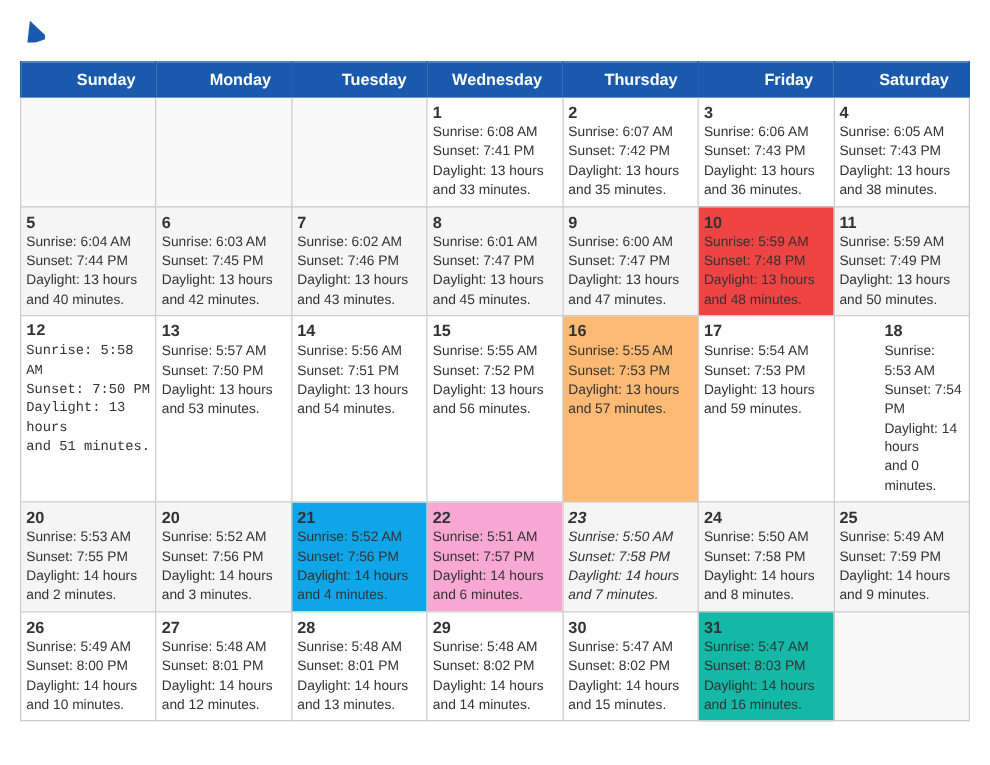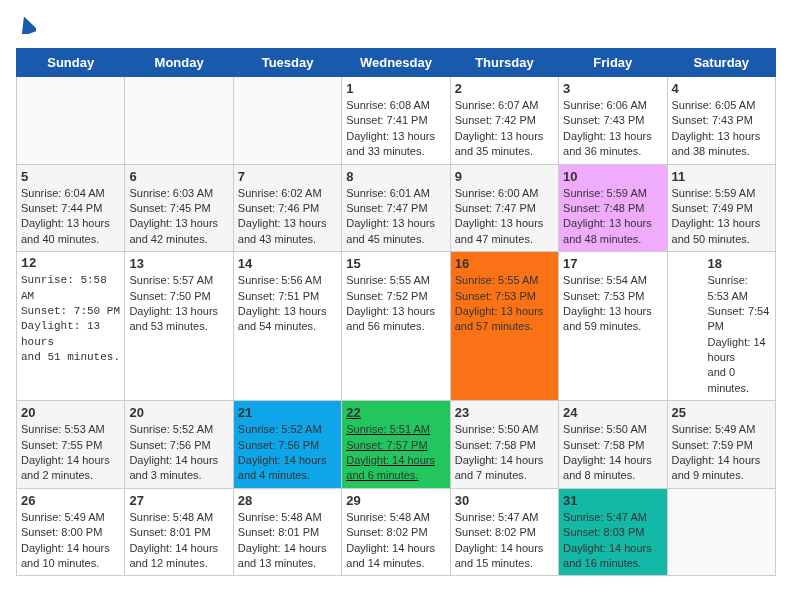--- a/index.html
+++ b/index.html
@@ -39,21 +39,21 @@
     }
     .calendar {
       width: 100%;
       border-collapse: collapse;
       font-size: 11px;
     }
     .calendar th {
       background-color: #1a5aad;
       color: white;
       padding: 6px 16px;
-      text-align: center;
+      text-align: right;
       font-size: 13px;
       border: 1px solid #1a5aad;
     }
     .calendar td {
       border: 1px solid #ccc;
       vertical-align: top;
       padding: 4px;
       height: 80px;
       width: 14.28%;
       background: #fff;
@@ -151,21 +151,21 @@
           <div class="day-info">Sunrise: 6:02 AM<br>Sunset: 7:46 PM<br>Daylight: 13 hours<br>and 43 minutes.</div>
         </td>
         <td style="background-color: rgb(245, 245, 245);">
           <span class="day-num">8</span>
           <div class="day-info">Sunrise: 6:01 AM<br>Sunset: 7:47 PM<br>Daylight: 13 hours<br>and 45 minutes.</div>
         </td>
         <td style="background-color: rgb(245, 245, 245);">
           <span class="day-num">9</span>
           <div class="day-info">Sunrise: 6:00 AM<br>Sunset: 7:47 PM<br>Daylight: 13 hours<br>and 47 minutes.</div>
         </td>
-        <td style="background-color: #f0abfc; margin-top: 31px;">
+        <td style="background-color: #ef4444; margin-top: 31px;">
           <span class="day-num">10</span>
           <div class="day-info">Sunrise: 5:59 AM<br>Sunset: 7:48 PM<br>Daylight: 13 hours<br>and 48 minutes.</div>
         </td>
         <td style="background-color: rgb(245, 245, 245); margin-left: 15px;">
           <span class="day-num">11</span>
           <div class="day-info">Sunrise: 5:59 AM<br>Sunset: 7:49 PM<br>Daylight: 13 hours<br>and 50 minutes.</div>
         </td>
       </tr>
       <tr>
         <td style="background-color: rgb(255, 255, 255); font-family: Liberation Mono, monospace;">
@@ -177,21 +177,21 @@
           <div class="day-info">Sunrise: 5:57 AM<br>Sunset: 7:50 PM<br>Daylight: 13 hours<br>and 53 minutes.</div>
         </td>
         <td style="background-color: rgb(255, 255, 255);">
           <span class="day-num">14</span>
           <div class="day-info">Sunrise: 5:56 AM<br>Sunset: 7:51 PM<br>Daylight: 13 hours<br>and 54 minutes.</div>
         </td>
         <td style="background-color: rgb(255, 255, 255);">
           <span class="day-num">15</span>
           <div class="day-info">Sunrise: 5:55 AM<br>Sunset: 7:52 PM<br>Daylight: 13 hours<br>and 56 minutes.</div>
         </td>
-        <td style="background-color: #f97316;">
+        <td style="background-color: #fdba74;">
           <span class="day-num">16</span>
           <div class="day-info">Sunrise: 5:55 AM<br>Sunset: 7:53 PM<br>Daylight: 13 hours<br>and 57 minutes.</div>
         </td>
         <td style="background-color: rgb(255, 255, 255);">
           <span class="day-num">17</span>
           <div class="day-info">Sunrise: 5:54 AM<br>Sunset: 7:53 PM<br>Daylight: 13 hours<br>and 59 minutes.</div>
         </td>
         <td style="background-color: rgb(255, 255, 255); padding-left: 40px;">
           <span class="day-num">18</span>
           <div class="day-info">Sunrise: 5:53 AM<br>Sunset: 7:54 PM<br>Daylight: 14 hours<br>and 0 minutes.</div>
@@ -203,25 +203,25 @@
           <div class="day-info">Sunrise: 5:53 AM<br>Sunset: 7:55 PM<br>Daylight: 14 hours<br>and 2 minutes.</div>
         </td>
         <td style="background-color: rgb(245, 245, 245);">
           <span class="day-num">20</span>
           <div class="day-info">Sunrise: 5:52 AM<br>Sunset: 7:56 PM<br>Daylight: 14 hours<br>and 3 minutes.</div>
         </td>
         <td style="background-color: #0ea5e9;">
           <span class="day-num">21</span>
           <div class="day-info">Sunrise: 5:52 AM<br>Sunset: 7:56 PM<br>Daylight: 14 hours<br>and 4 minutes.</div>
         </td>
-        <td style="background-color: #22c55e; text-decoration: underline;">
+        <td style="background-color: #f9a8d4;">
           <span class="day-num">22</span>
           <div class="day-info">Sunrise: 5:51 AM<br>Sunset: 7:57 PM<br>Daylight: 14 hours<br>and 6 minutes.</div>
         </td>
-        <td style="background-color: rgb(245, 245, 245);">
+        <td style="background-color: rgb(245, 245, 245); font-style: italic;">
           <span class="day-num">23</span>
           <div class="day-info">Sunrise: 5:50 AM<br>Sunset: 7:58 PM<br>Daylight: 14 hours<br>and 7 minutes.</div>
         </td>
         <td style="background-color: rgb(245, 245, 245);">
           <span class="day-num">24</span>
           <div class="day-info">Sunrise: 5:50 AM<br>Sunset: 7:58 PM<br>Daylight: 14 hours<br>and 8 minutes.</div>
         </td>
         <td style="background-color: rgb(245, 245, 245); margin-top: 12px;">
           <span class="day-num">25</span>
           <div class="day-info">Sunrise: 5:49 AM<br>Sunset: 7:59 PM<br>Daylight: 14 hours<br>and 9 minutes.</div>

